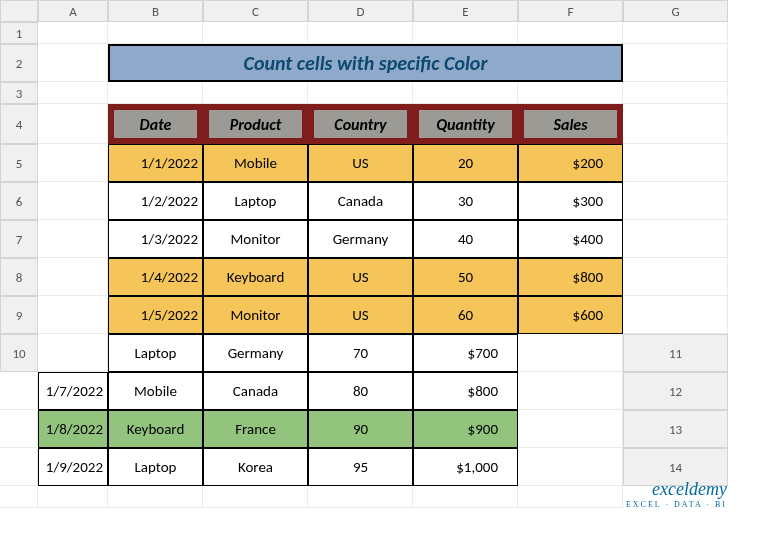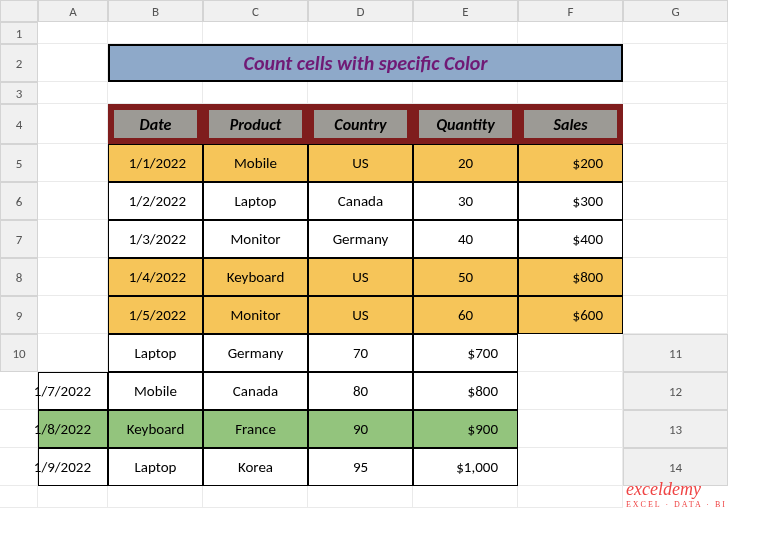--- a/index.html
+++ b/index.html
@@ -36,46 +36,46 @@
       font-size: 15px;
     }
     .title-cell {
       grid-column: 3 / 8;
       grid-row: 3;
       background: #8ea9c9;
       border: 2px solid #000;
       font-size: 20px;
       font-weight: bold;
       font-style: italic;
-      color: #701a75;
+      color: #0c4a6e;
     }
     .header-cell {
       background: #9c9a95;
       font-weight: bold;
       font-style: italic;
       font-size: 16px;
       color: #000;
       border: 6px solid #7f1d1d;
     }
     .data-cell {
       border: 1px solid #000;
       font-size: 15px;
     }
     .fill-yellow { background: #f6c559; }
     .fill-green  { background: #93c47d; }
     .fill-white  { background: #fff; }
-    .date-cell { justify-content: flex-end; padding-right: 16px; }
+    .date-cell { justify-content: flex-end; padding-right: 4px; }
     .sales-cell { justify-content: flex-end; padding-right: 19px; }
     .watermark {
       position: absolute;
       right: 40px;
       bottom: 36px;
-      color: #ef4444;
+      color: #0369a1;
       font-family: Georgia, serif;
-      text-align: left;
+      text-align: right;
       pointer-events: none;
     }
     .watermark .w1 { font-size: 18px; font-style: italic; }
     .watermark .w2 { font-size: 8px; letter-spacing: 2px; }
   </style>
 </head>
 <body>
 
 <div class="sheet">
   <div class="corner"></div>

